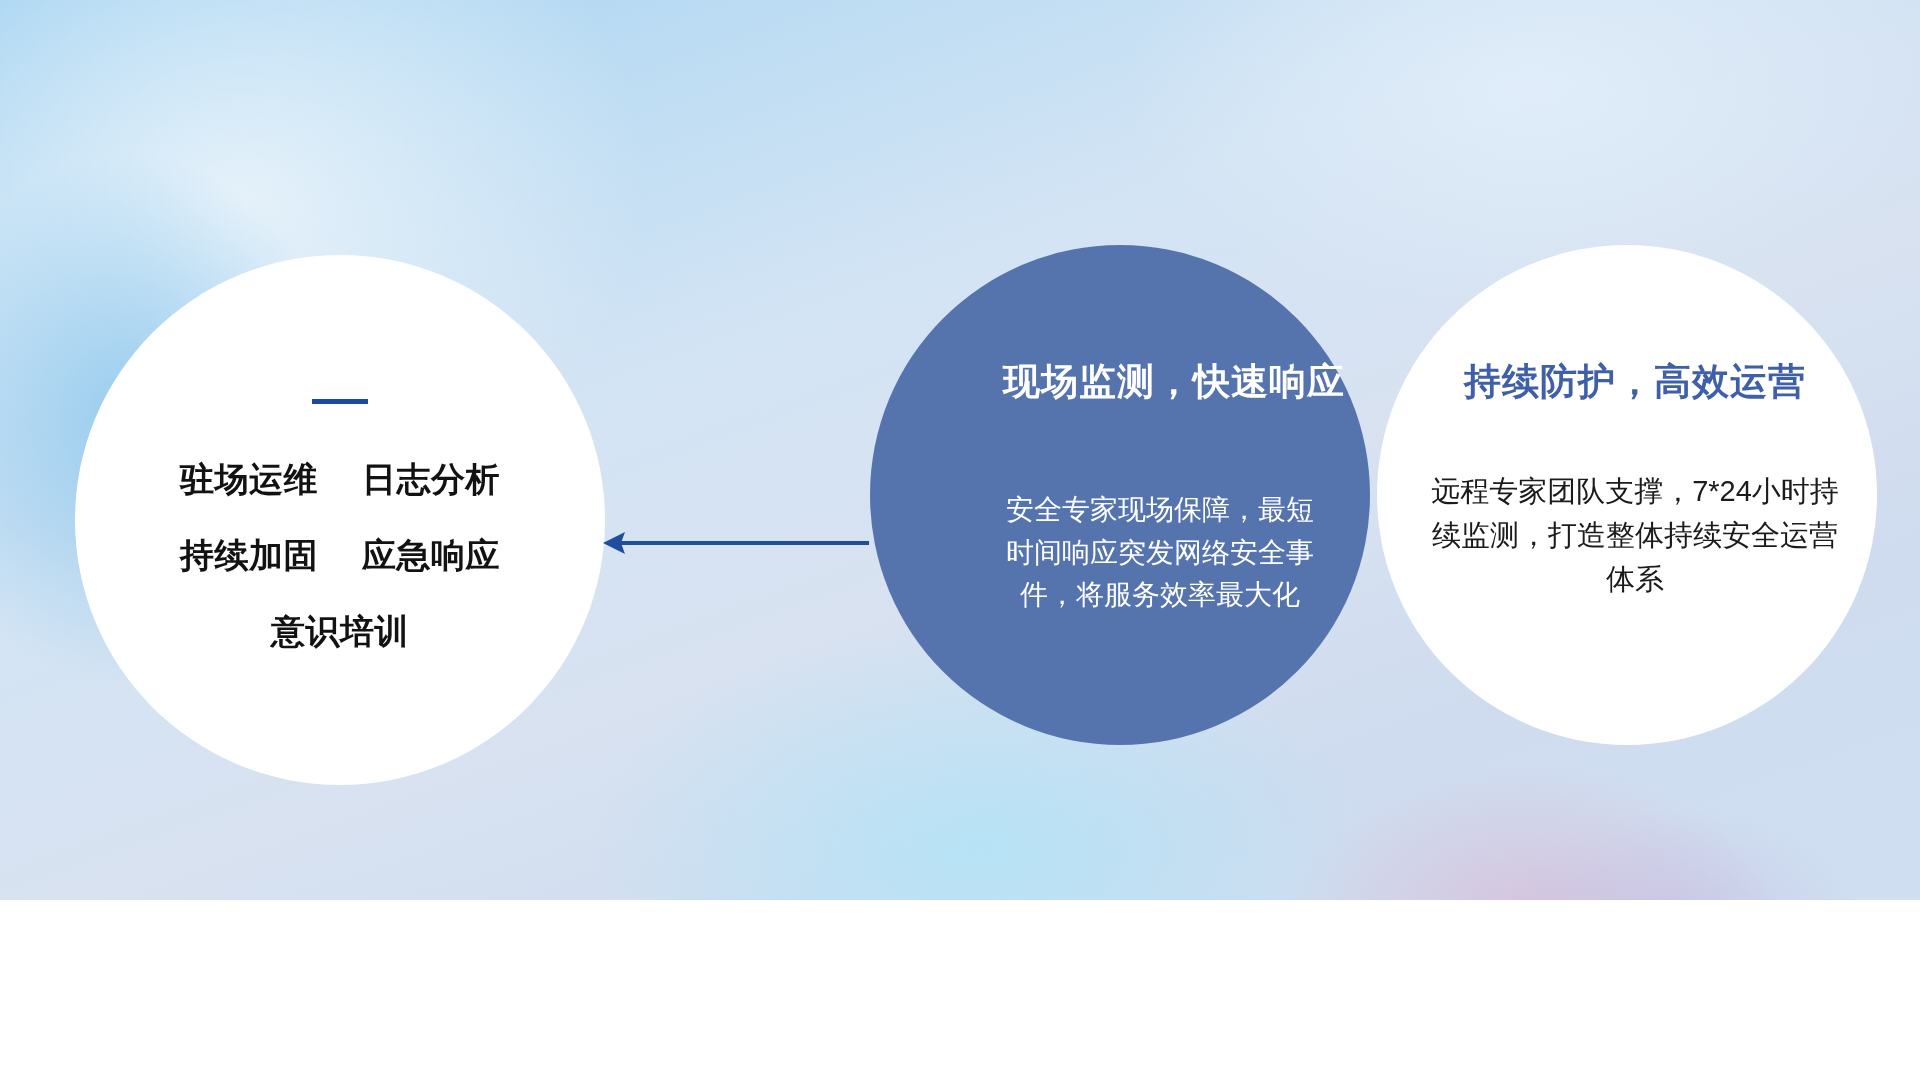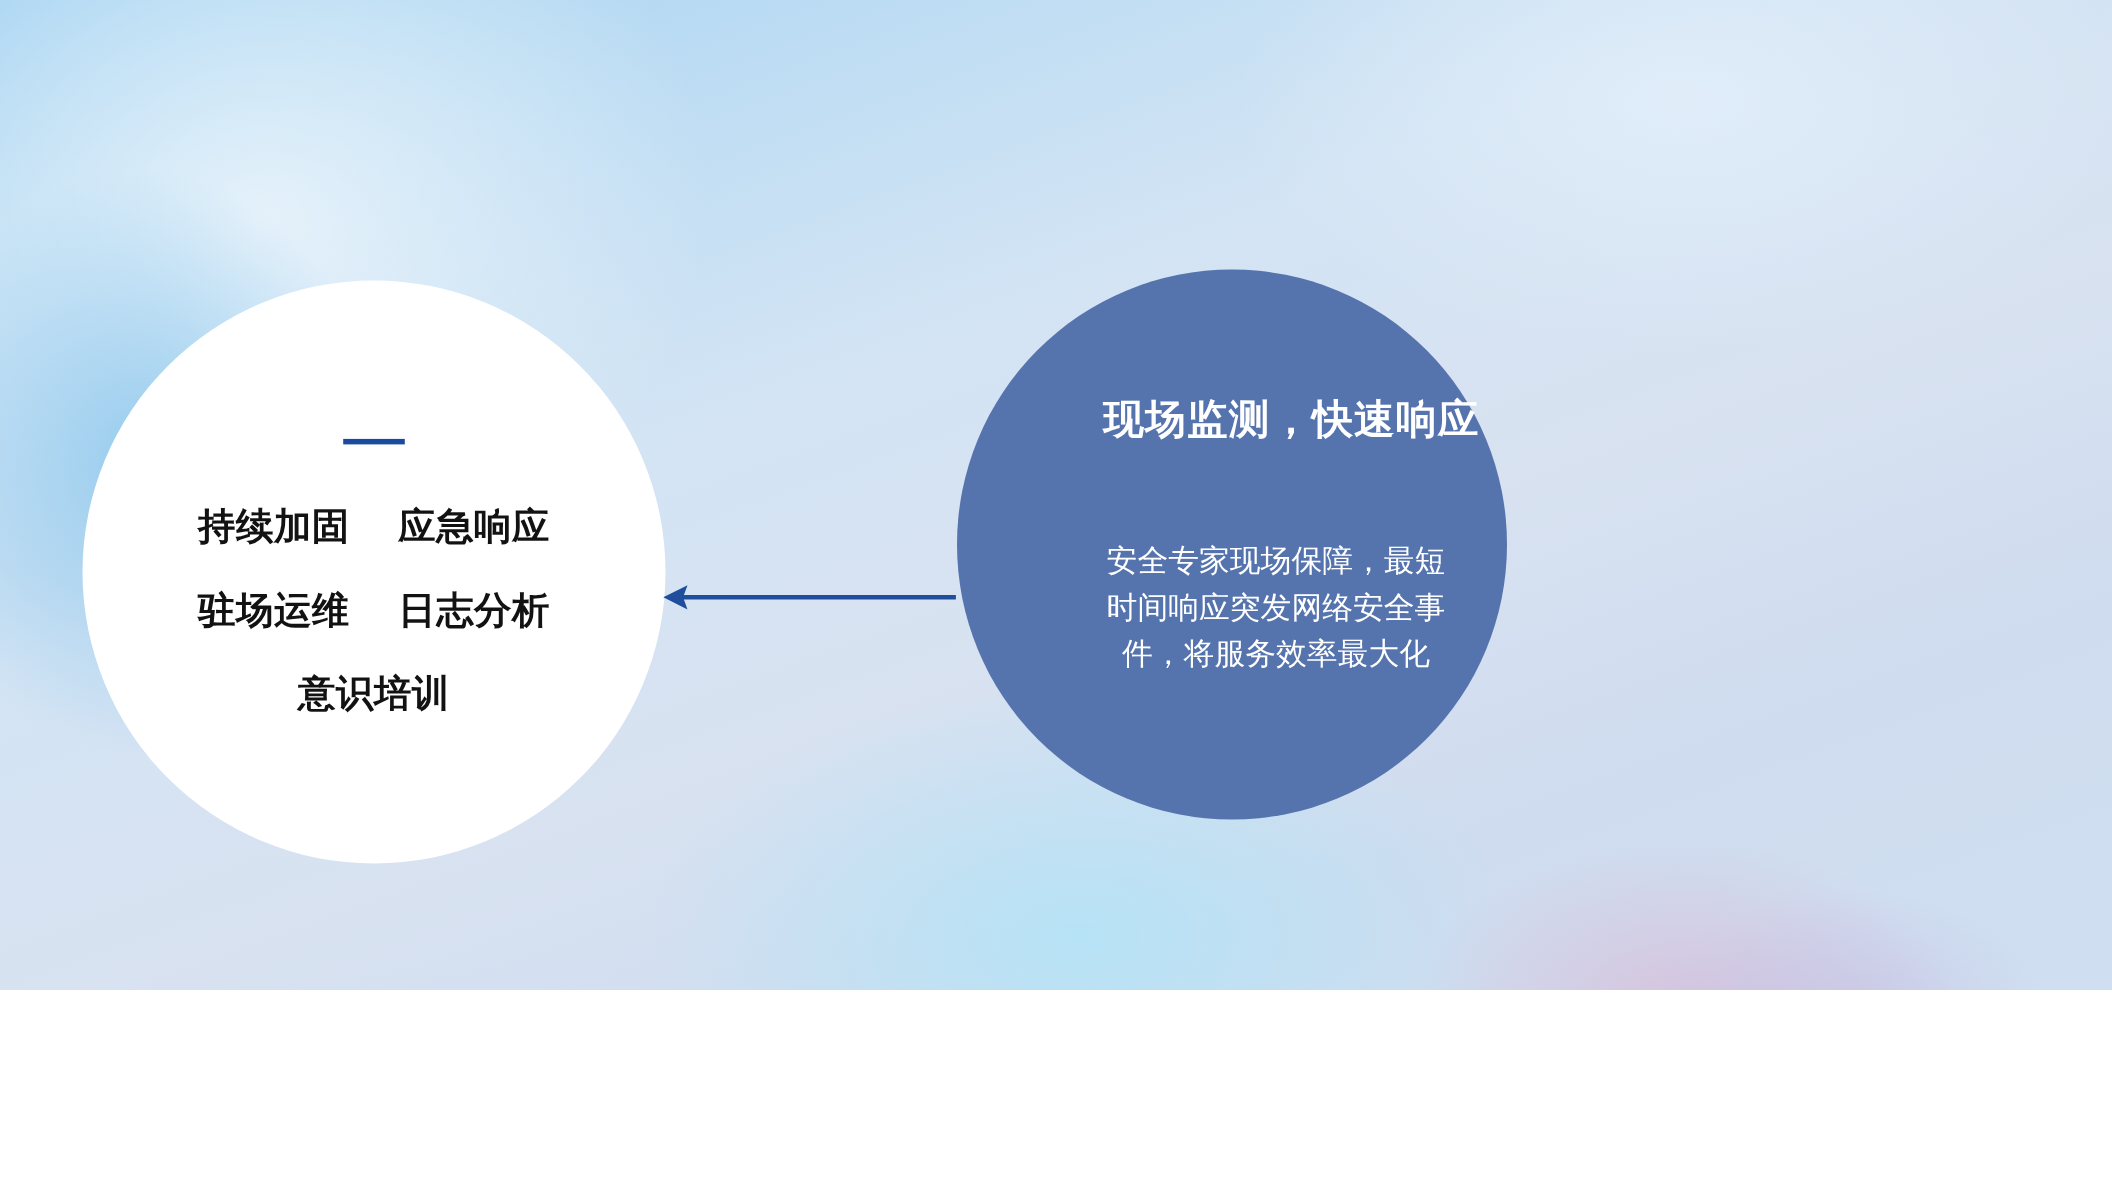--- a/index.html
+++ b/index.html
@@ -235,36 +235,42 @@
   <div class="bg-glow-pink"></div>
   <div class="bg-glow-lavender"></div>
 
   <div id="circle-mid" class="circle circle-blue">
     <div class="mid-content">
       <div class="mid-title">现场监测，快速响应</div>
       <div class="mid-body">安全专家现场保障，最短时间响应突发网络安全事件，将服务效率最大化</div>
     </div>
   </div>
 
+  <div id="circle-right" class="circle circle-white">
+    <div class="right-content">
+      <div class="right-title">持续防护，高效运营</div>
+      <div class="right-body">远程专家团队支撑，7*24小时持续监测，打造整体持续安全运营体系</div>
+    </div>
+  </div>
 
   <div id="circle-left" class="circle circle-white">
     <div class="left-content">
 
       <div class="rule-dash"></div>
+
+      <div class="kw-row">
+        <span>驻场运维</span>
+        <span>日志分析</span>
+      </div>
 
       <div class="kw-row">
         <span>持续加固</span>
         <span>应急响应</span>
       </div>
 
-      <div class="kw-row">
-        <span>驻场运维</span>
-        <span>日志分析</span>
-      </div>
-
       <div class="kw-row single">
         <span>意识培训</span>
       </div>
 
     </div>
   </div>
 
   <svg id="flow-arrow" viewBox="0 0 280 56">
     <line x1="274" y1="28" x2="22" y2="28" stroke="#1f4e9c" stroke-width="4"></line>
     <polygon points="8,28 30,17 26,28 30,39" fill="#1f4e9c"></polygon>

